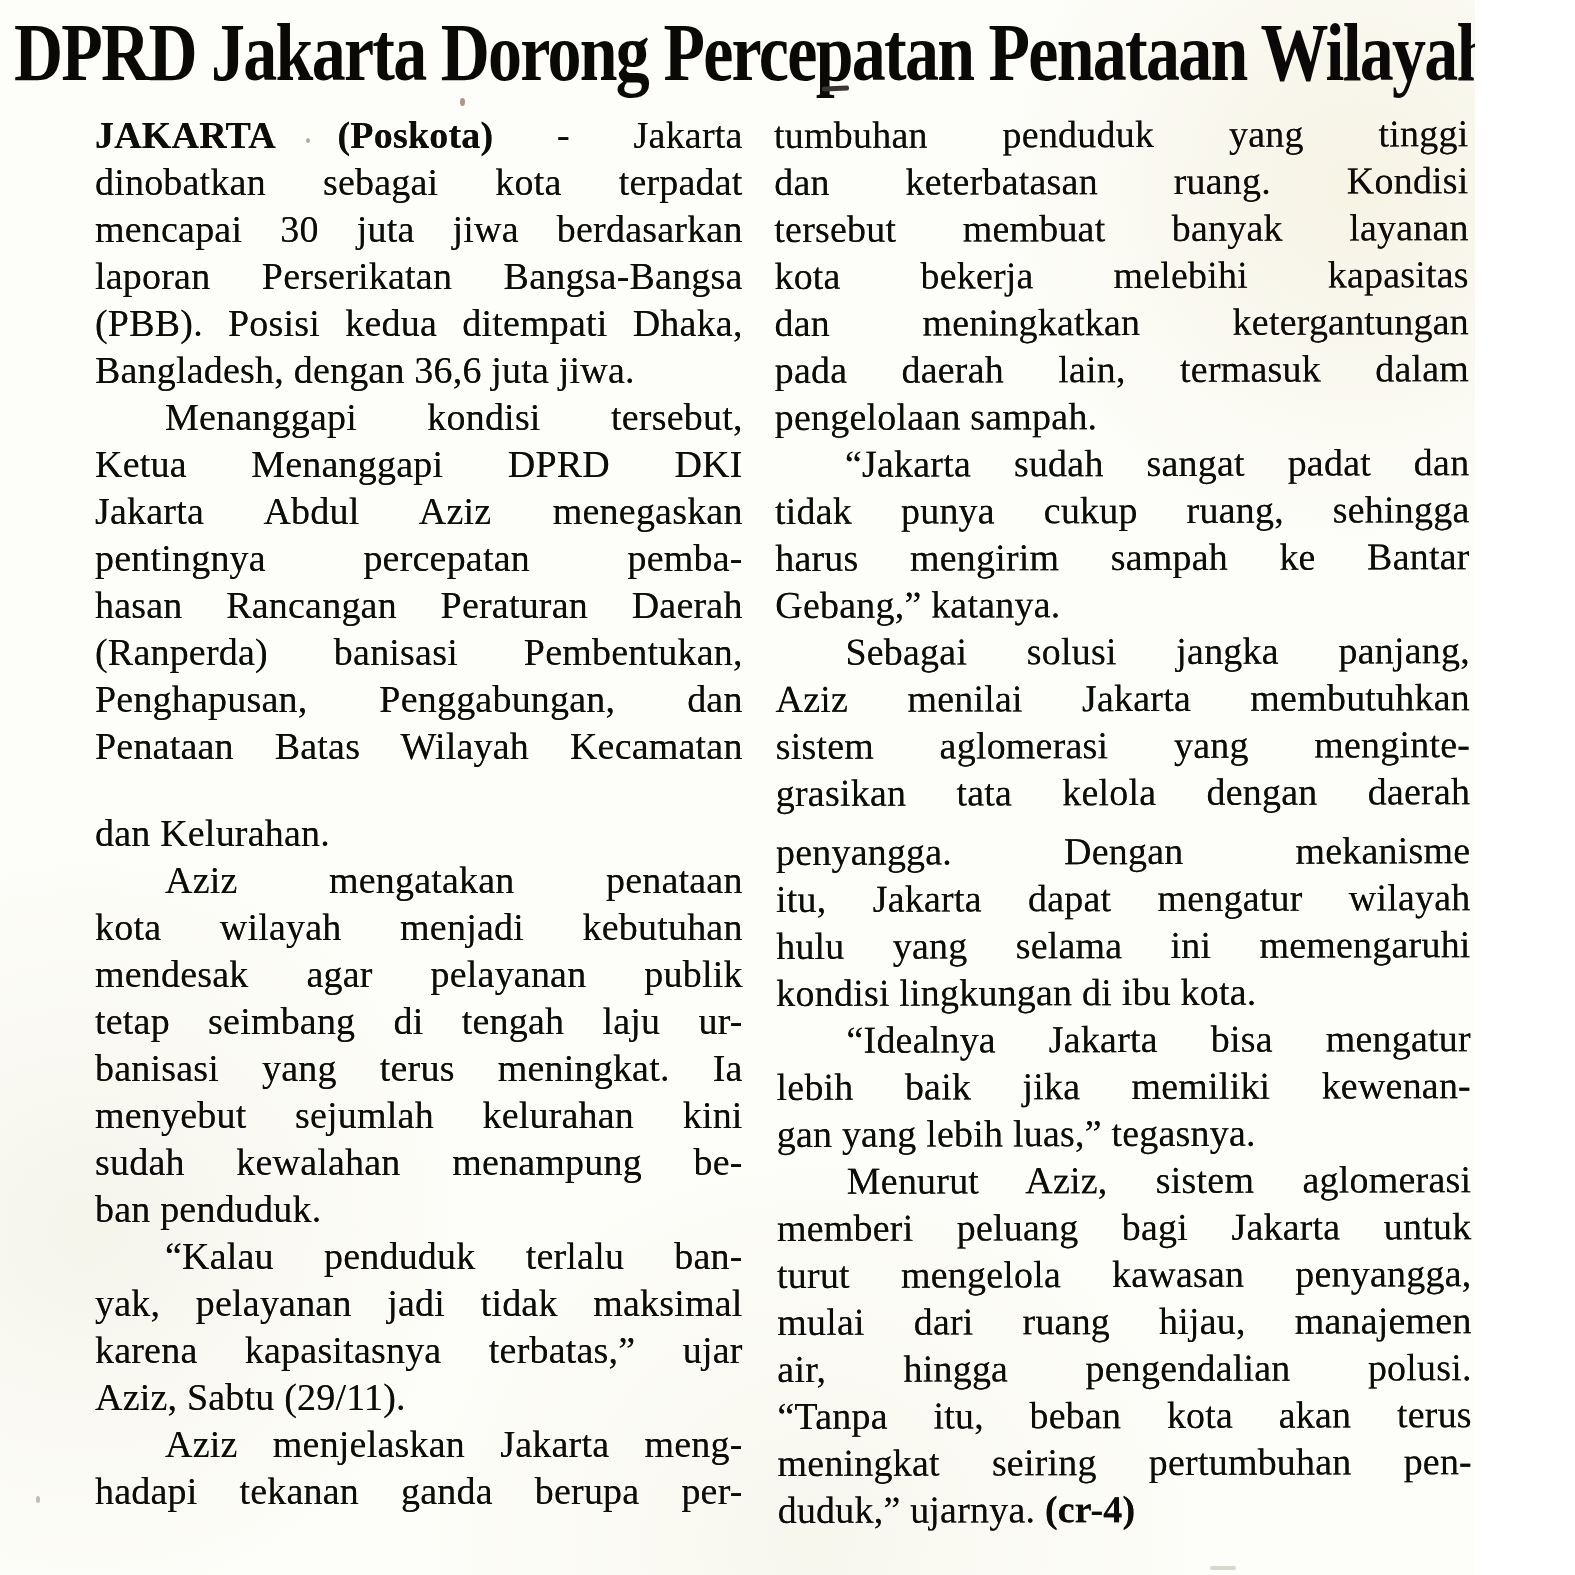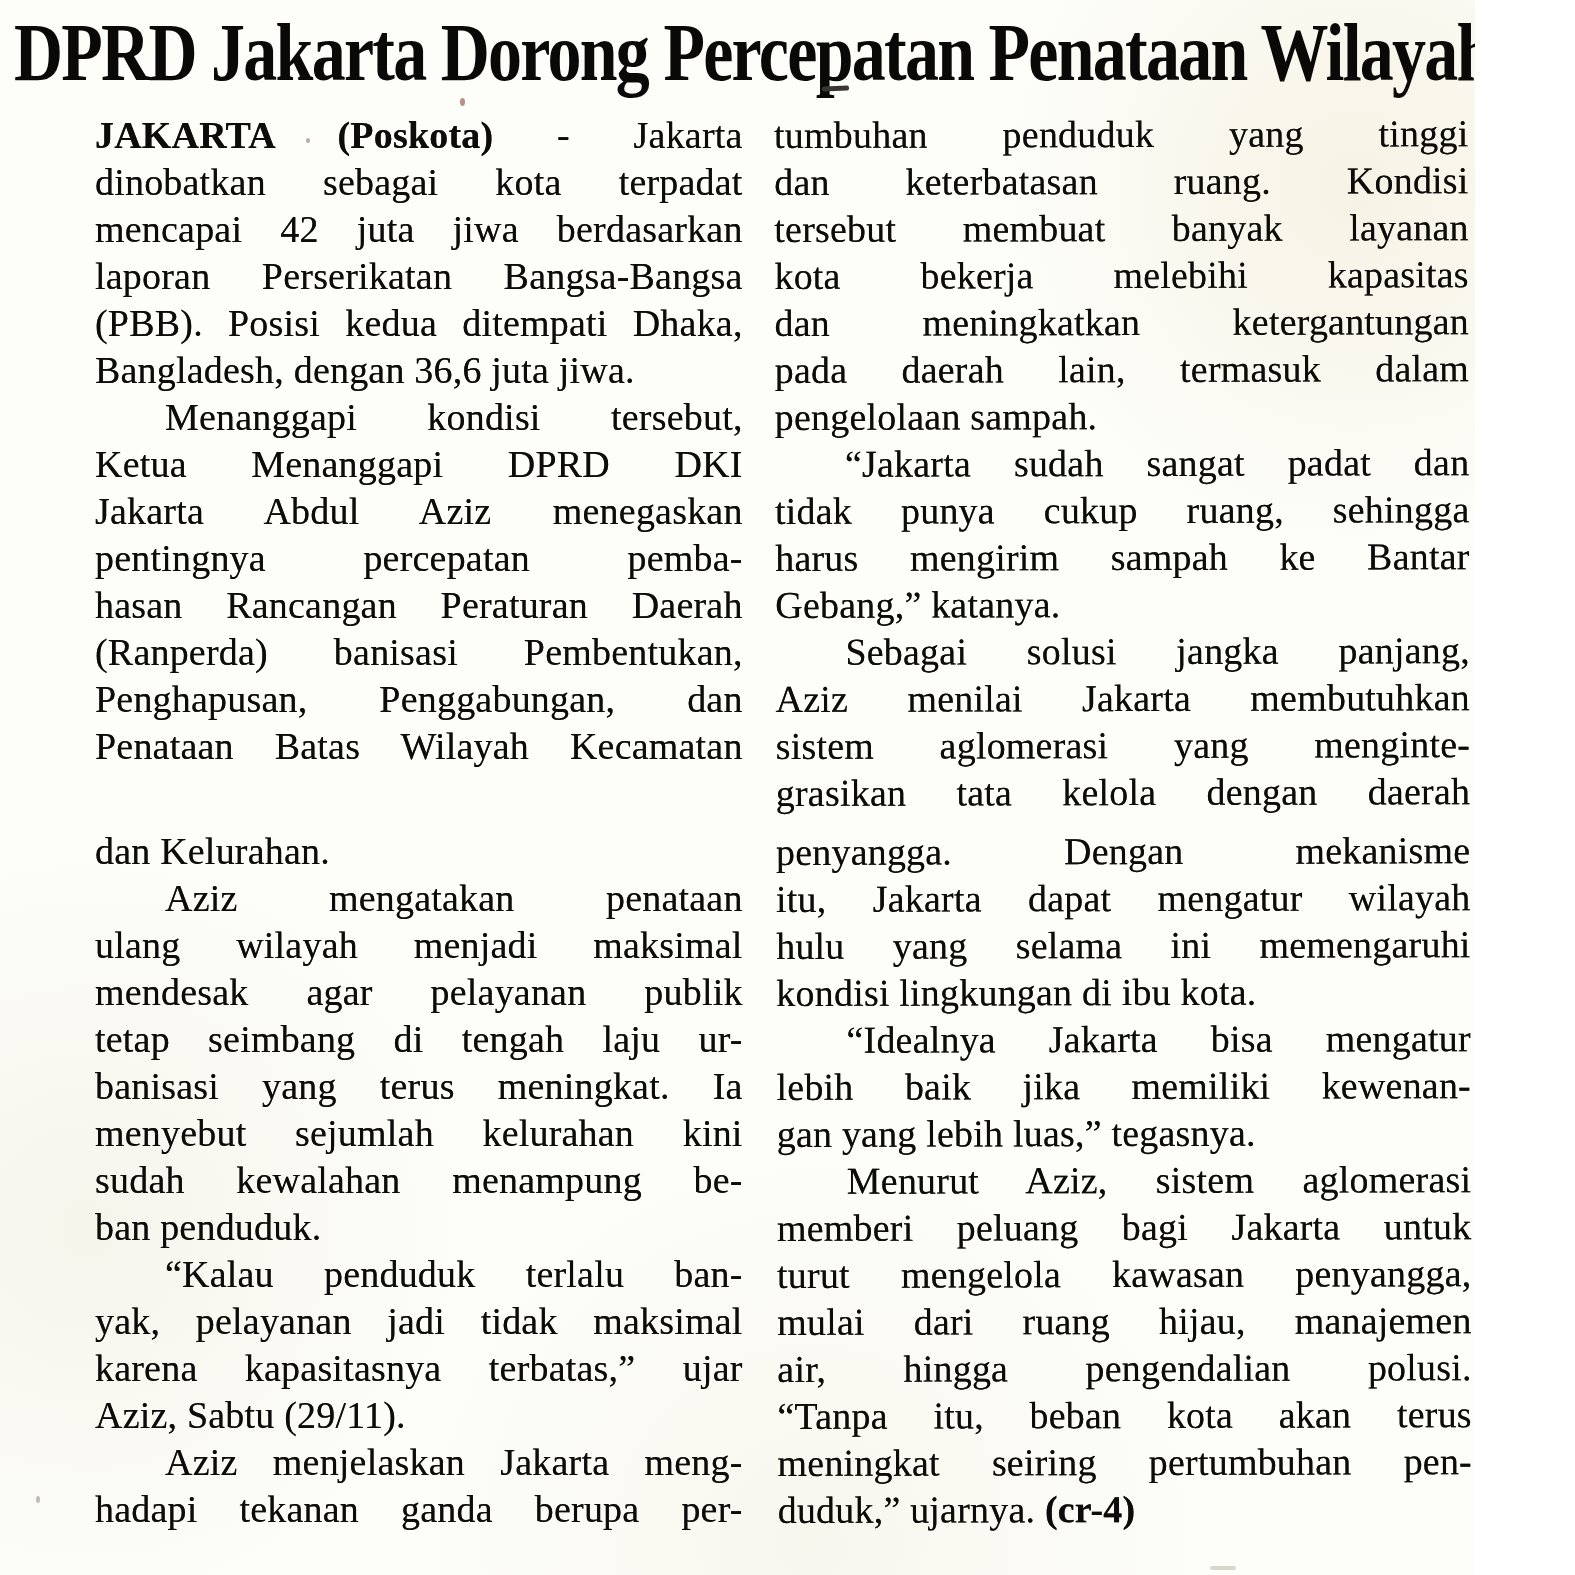--- a/index.html
+++ b/index.html
@@ -45,21 +45,21 @@
     font-size:38px;
     line-height:47px;
     letter-spacing:.2px;
     text-shadow:0 0 .5px rgba(10,9,8,.75);
   }
   .col-left{width:692px;}
   .col-right{width:742px;margin-left:31px;transform:rotate(-.15deg);transform-origin:left top;}
   .line{text-align:left;}
   .line.j{text-align:justify;text-align-last:justify;}
   .line.ind{text-indent:70px;}
-  .col-left .line.gap{margin-top:58px;}
+  .col-left .line.gap{margin-top:40px;}
   .col-right .line.gap{margin-top:12px;}
   .line b{font-weight:bold;}
   .artifact-dash{
     position:absolute;
     left:822px;top:86px;
     width:27px;height:5px;
     background:#3a3733;
     border-radius:2px;
     transform:rotate(-2deg);
   }
@@ -80,35 +80,35 @@
   <div class="speck s1"></div>
   <div class="speck s2"></div>
   <div class="speck s3"></div>
   <div class="speck s4"></div>
   <div class="speck s5"></div>
 
   <div class="columns">
     <div class="col col-left">
         <div class="line j"><b>JAKARTA (Poskota)</b> - Jakarta</div>
         <div class="line j">dinobatkan sebagai kota terpadat</div>
-        <div class="line j">mencapai 42 juta jiwa berdasarkan</div>
+        <div class="line j">mencapai 30 juta jiwa berdasarkan</div>
         <div class="line j">laporan Perserikatan Bangsa-Bangsa</div>
         <div class="line j">(PBB). Posisi kedua ditempati Dhaka,</div>
         <div class="line">Bangladesh, dengan 36,6 juta jiwa.</div>
         <div class="line j ind">Menanggapi kondisi tersebut,</div>
         <div class="line j">Ketua Menanggapi DPRD DKI</div>
         <div class="line j">Jakarta Abdul Aziz menegaskan</div>
         <div class="line j">pentingnya percepatan pemba-</div>
         <div class="line j">hasan Rancangan Peraturan Daerah</div>
         <div class="line j">(Ranperda) banisasi Pembentukan,</div>
         <div class="line j">Penghapusan, Penggabungan, dan</div>
         <div class="line j">Penataan Batas Wilayah Kecamatan</div>
         <div class="line gap">dan Kelurahan.</div>
         <div class="line j ind">Aziz mengatakan penataan</div>
-        <div class="line j">ulang wilayah menjadi maksimal</div>
+        <div class="line j">kota wilayah menjadi kebutuhan</div>
         <div class="line j">mendesak agar pelayanan publik</div>
         <div class="line j">tetap seimbang di tengah laju ur-</div>
         <div class="line j">banisasi yang terus meningkat. Ia</div>
         <div class="line j">menyebut sejumlah kelurahan kini</div>
         <div class="line j">sudah kewalahan menampung be-</div>
         <div class="line">ban penduduk.</div>
         <div class="line j ind">“Kalau penduduk terlalu ban-</div>
         <div class="line j">yak, pelayanan jadi tidak maksimal</div>
         <div class="line j">karena kapasitasnya terbatas,” ujar</div>
         <div class="line">Aziz, Sabtu (29/11).</div>

